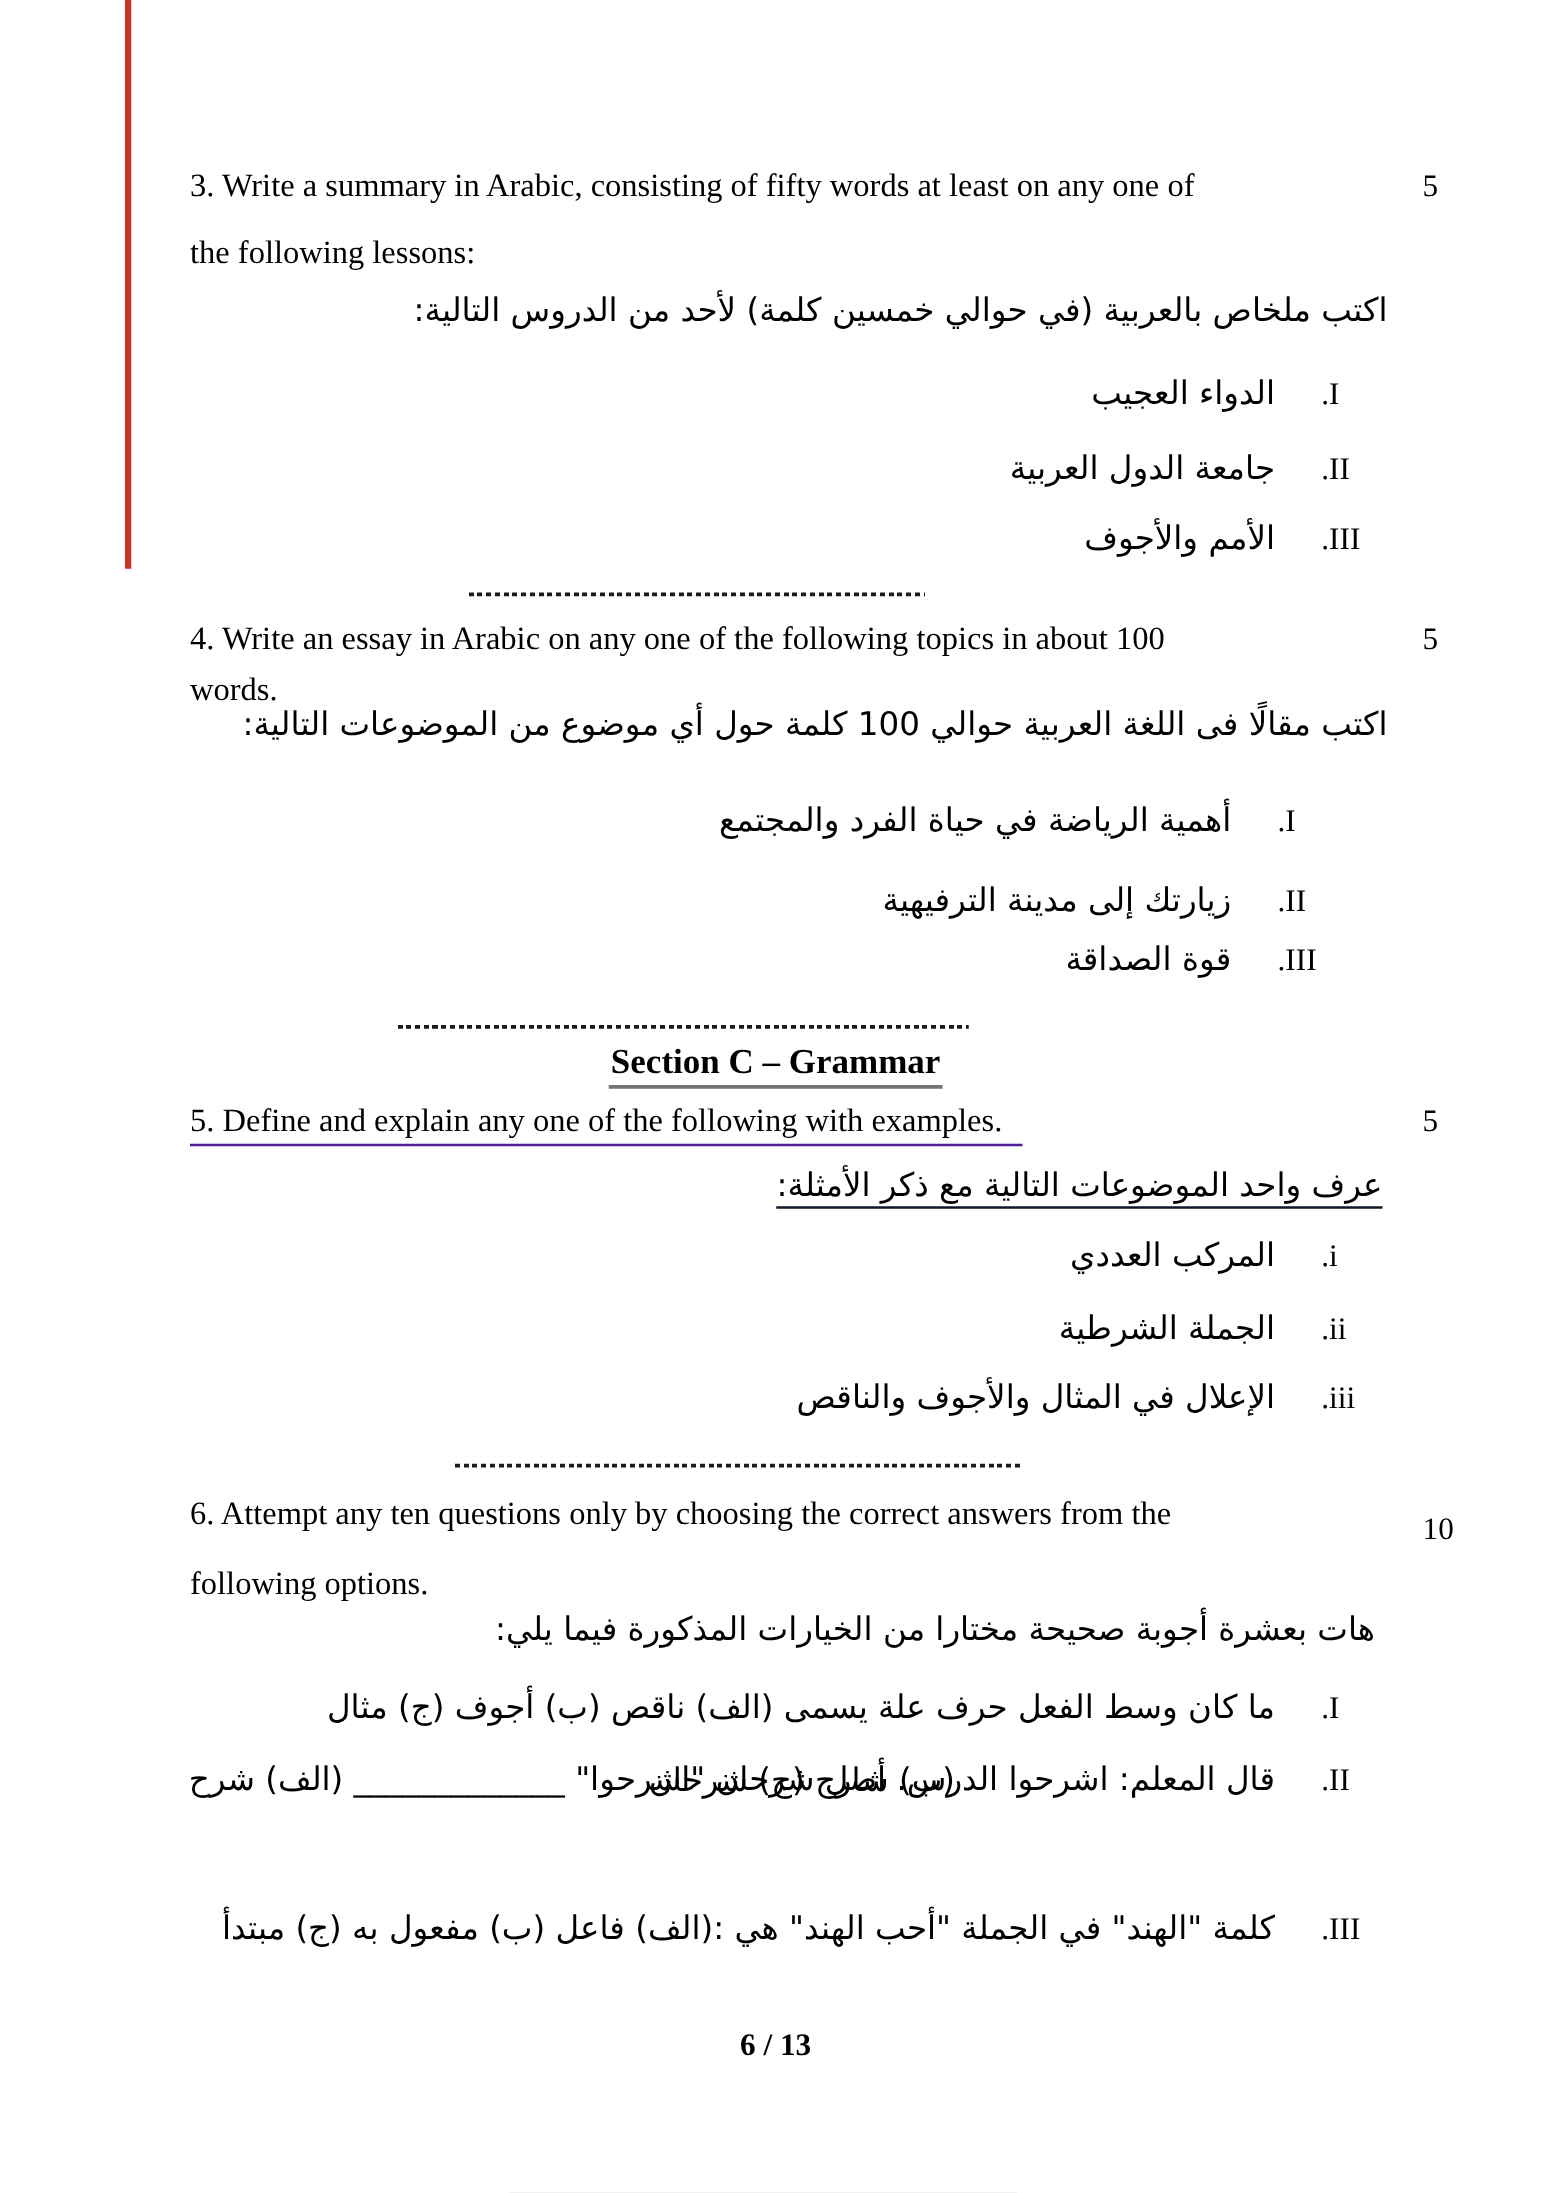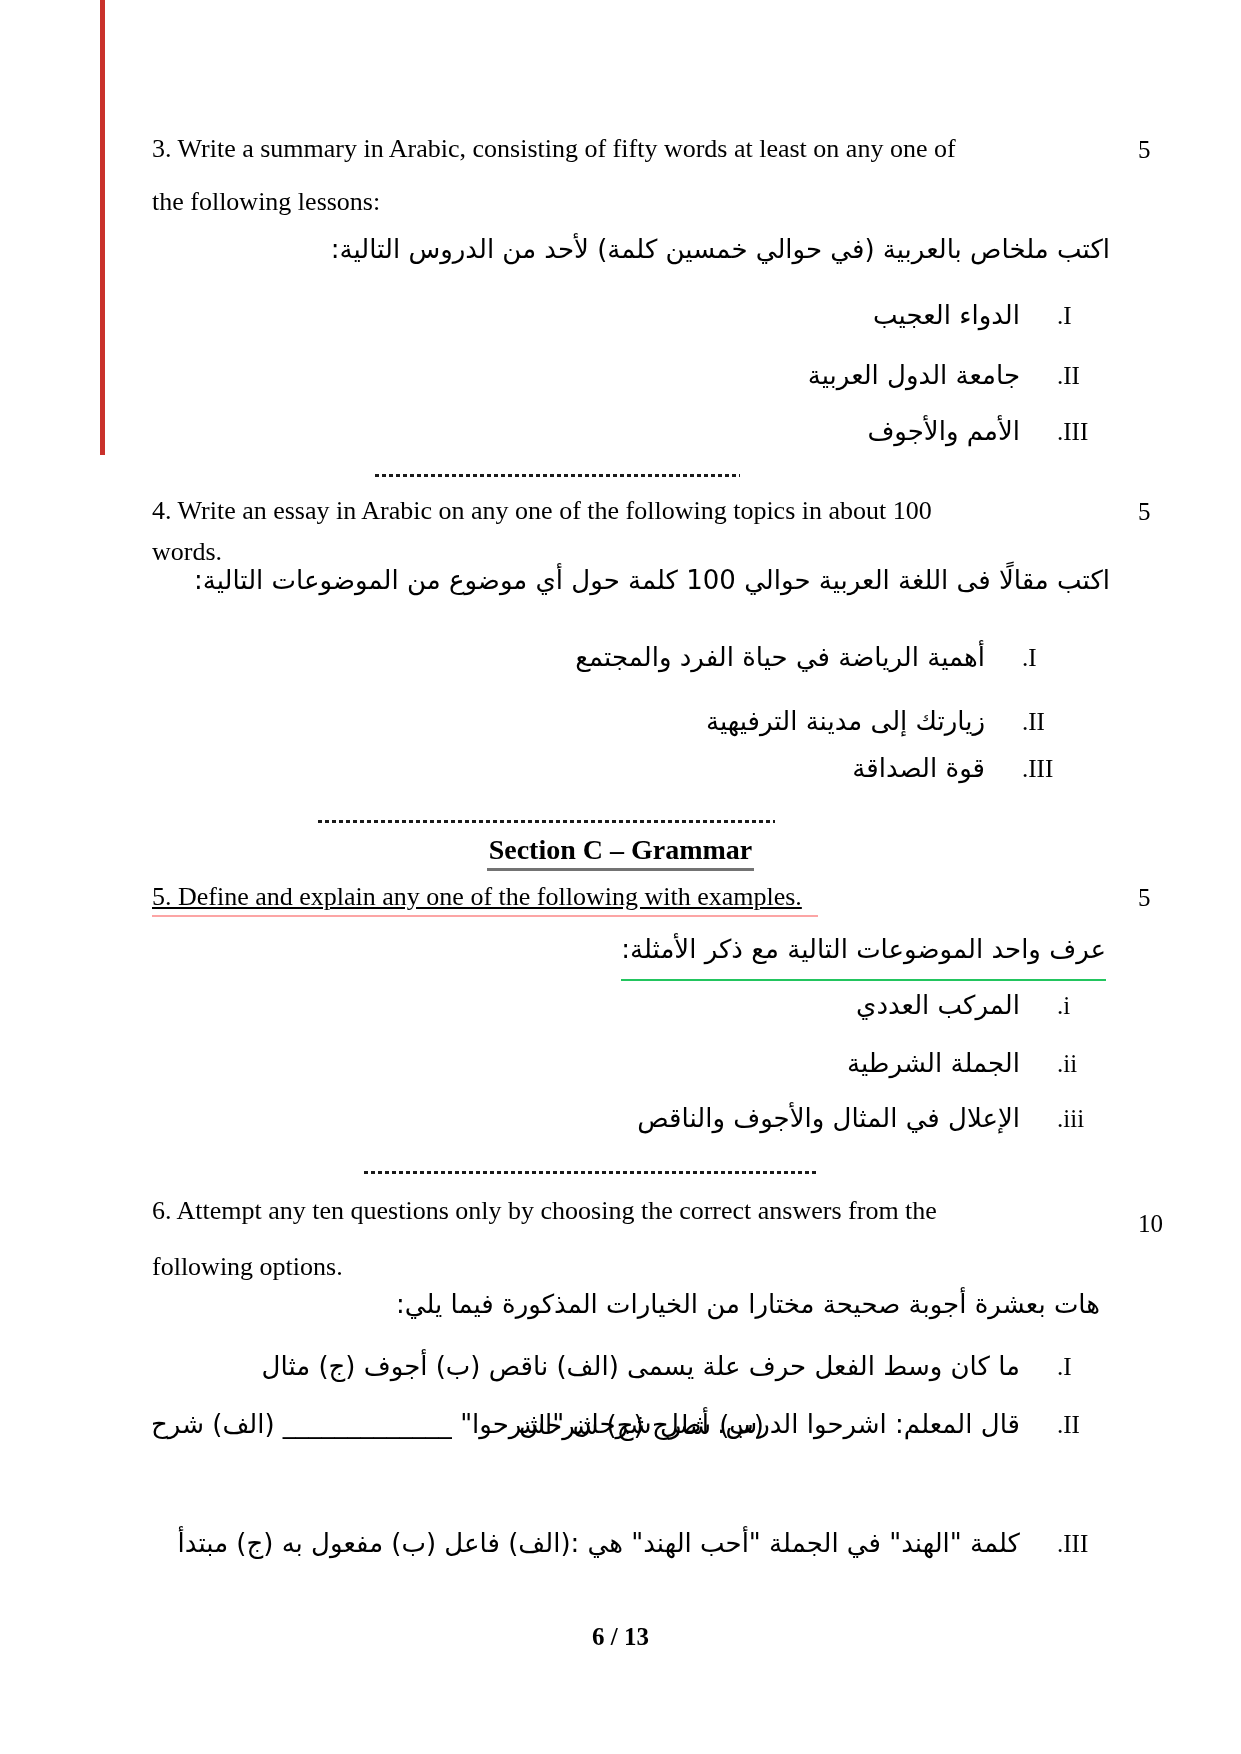--- a/index.html
+++ b/index.html
@@ -44,22 +44,22 @@
   .ind-b { right: 173px; }
   .section-title {
     left: 0; right: 0; text-align: center;
   }
   .section-title span {
     font-weight: bold;
     font-size: 28px;
     border-bottom: 3px solid #737373;
     padding: 0 2px 3px 2px;
   }
-  .u-en { border-bottom: 2px solid #fca5a5; padding-bottom: 4px; padding-right: 16px; text-decoration: underline; }
-  .u-ar { border-bottom: 2px solid #22c55e; padding-bottom: 15px; }
+  .u-en { border-bottom: 2px solid #4c1d95; padding-bottom: 4px; padding-right: 16px; }
+  .u-ar { border-bottom: 2px solid #0f172a; padding-bottom: 1px; }
   .page-num { left: 0; right: 0; text-align: center; font-weight: bold; font-size: 25px; }
   .red-rule { left: 100px; top: 0; width: 5px; height: 455px; background: #c9312b; }
 </style>
 </head>
 <body>
 
 <div class="page">
 
   <div class="abs red-rule"></div>
 

